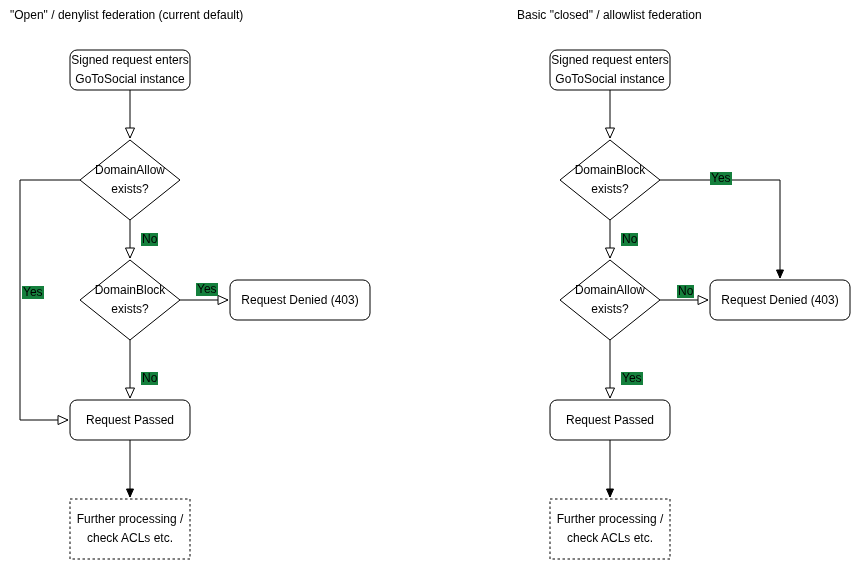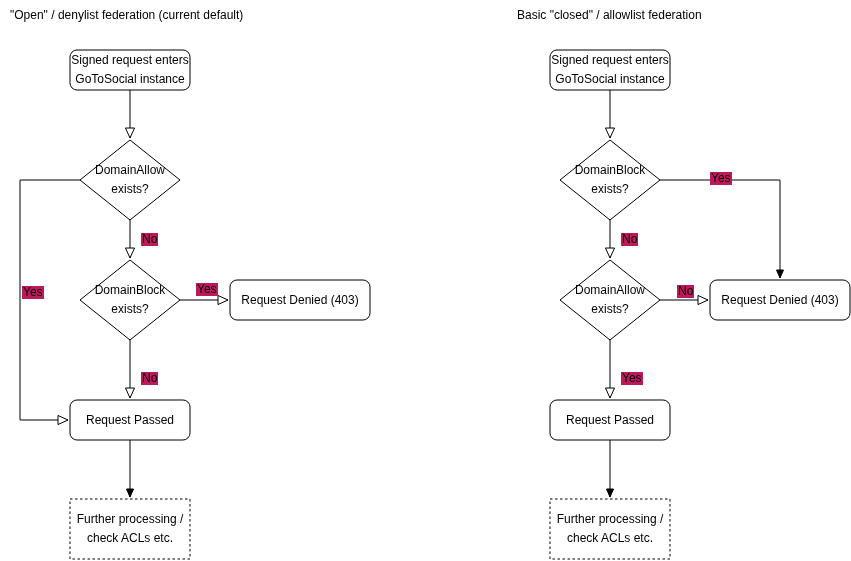--- a/index.html
+++ b/index.html
@@ -32,21 +32,21 @@
     align-items: center;
     justify-content: center;
     text-align: center;
     font-size: 12px;
     line-height: 19px;
   }
   .edge-label {
     position: absolute;
     font-size: 12px;
     line-height: 13px;
-    background: #be185d;
+    background: #15803d;
     padding: 0 1px;
     white-space: nowrap;
   }
   
   .lbl-start-l   { left: 68px;  top: 50px;  width: 124px; height: 40px; }
   .lbl-d1-l      { left: 80px;  top: 140px; width: 100px; height: 80px; }
   .lbl-d2-l      { left: 80px;  top: 260px; width: 100px; height: 80px; }
   .lbl-denied-l  { left: 230px; top: 280px; width: 140px; height: 40px; }
   .lbl-passed-l  { left: 70px;  top: 400px; width: 120px; height: 40px; }
   .lbl-further-l { left: 70px;  top: 499px; width: 120px; height: 60px; }

